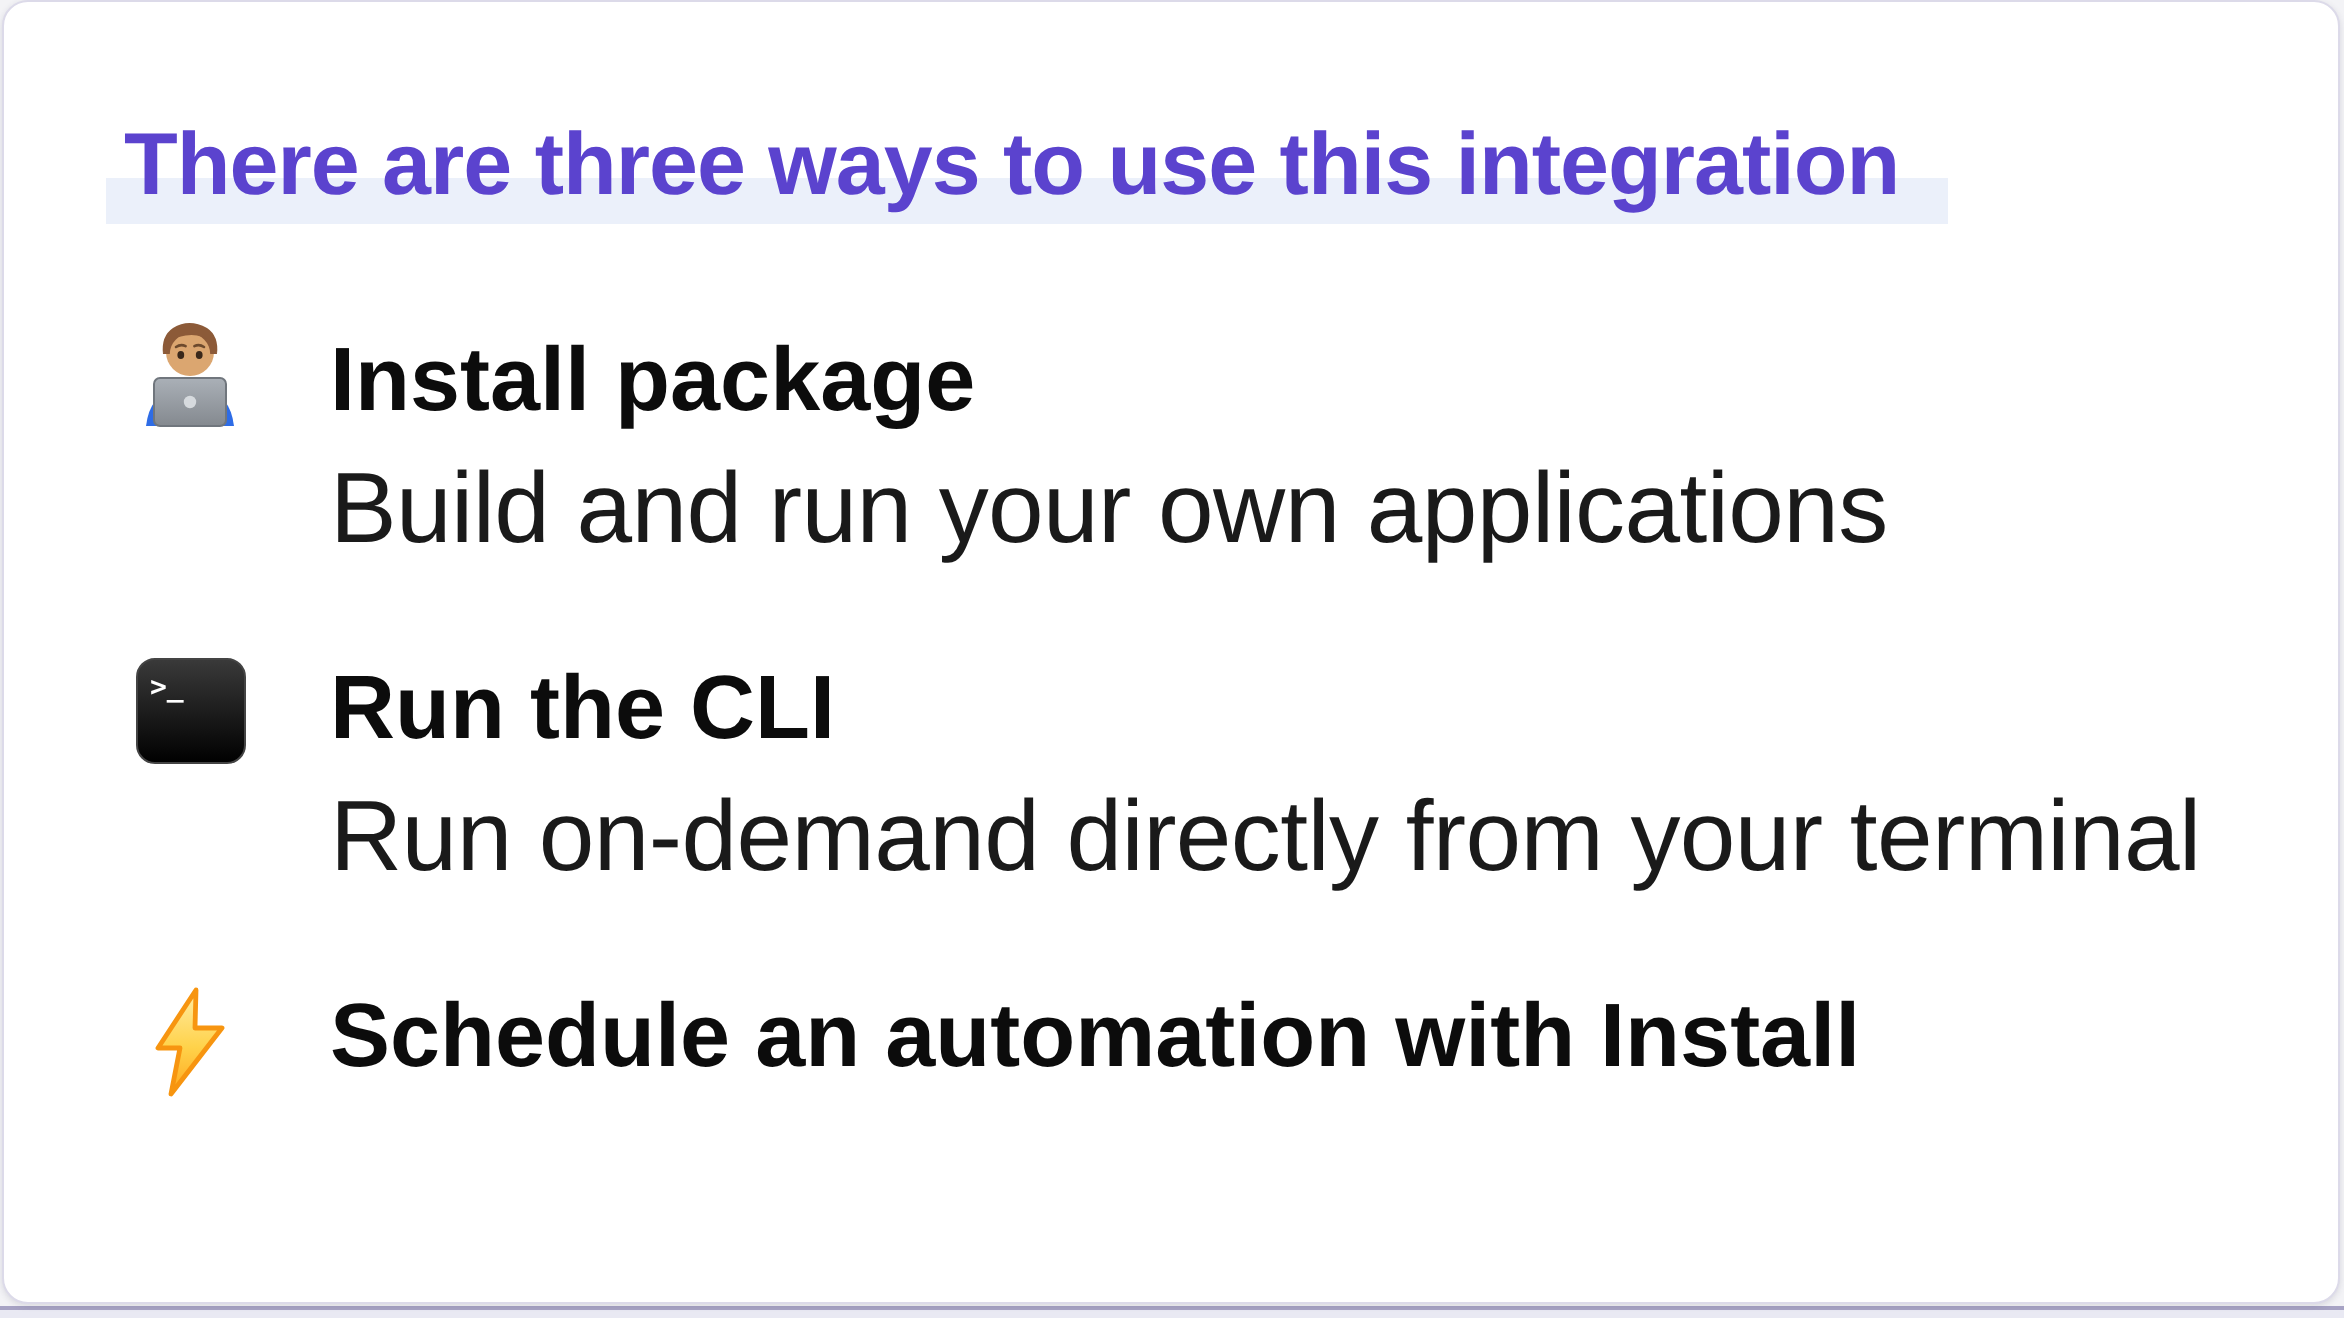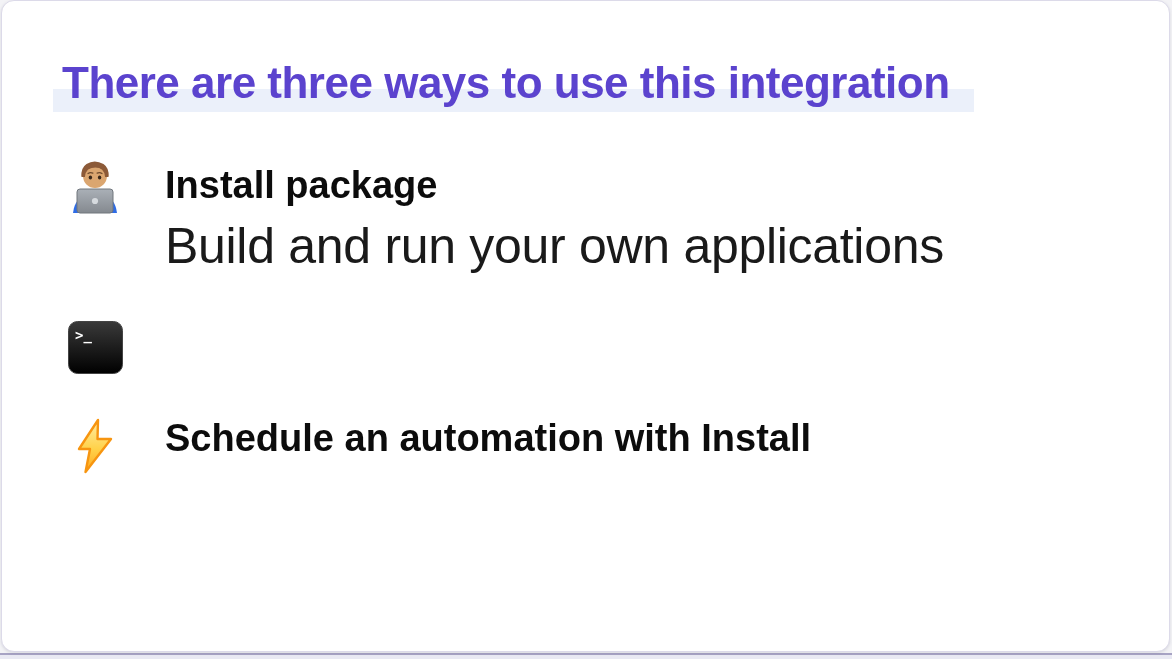--- a/index.html
+++ b/index.html
@@ -39,21 +39,21 @@
   .items { margin:54px 0 0 63px; }
   .row { display:flex; align-items:flex-start; margin-bottom:42px; }
   .icon-box {
     width:60px; flex:0 0 60px; margin-right:40px;
     display:flex; justify-content:center; align-items:flex-start;
   }
   .row-0 .icon-box { margin-top:-10px; }
   .row-1 .icon-box { margin-top:2px; }
   .row-2 .icon-box { margin-top:2px; }
   .texts .title {
-    font-size:38px; font-weight:700; color:#0c0c0c; line-height:1.2;
+    font-size:45px; font-weight:700; color:#0c0c0c; line-height:1.2;
   }
   .texts .desc {
     font-size:50px; font-weight:400; color:#1a1a1a;
     line-height:1.22; margin-top:7px; letter-spacing:-0.3px;
   }
 </style>
 </head>
 <body>
 
 <div class="card">
@@ -95,20 +95,24 @@
           <defs>
             <linearGradient id="termg" x1="0" y1="0" x2="0" y2="1">
               <stop offset="0" stop-color="#3a3a3a"></stop>
               <stop offset="1" stop-color="#000000"></stop>
             </linearGradient>
           </defs>
           <rect x="0.5" y="0.5" width="54" height="52" rx="9" fill="url(#termg)" stroke="#444444"></rect>
           <text x="7" y="19" fill="#ffffff" font-size="14" font-weight="bold" font-family="DejaVu Sans Mono, monospace">&gt;_</text>
         </svg>
       </div>
+      <div class="texts">
+        <div class="title">Run the CLI</div>
+        <div class="desc">Run on-demand directly from your terminal</div>
+      </div>
     </div>
 
     <div class="row row-2">
       <div class="icon-box">
         <svg width="42" height="56" viewBox="0 0 42 56" aria-hidden="true">
           <defs>
             <linearGradient id="boltg" x1="0" y1="0" x2="0" y2="1">
               <stop offset="0" stop-color="#ffeda6"></stop>
               <stop offset="0.55" stop-color="#ffd24a"></stop>
               <stop offset="1" stop-color="#ffa81f"></stop>

